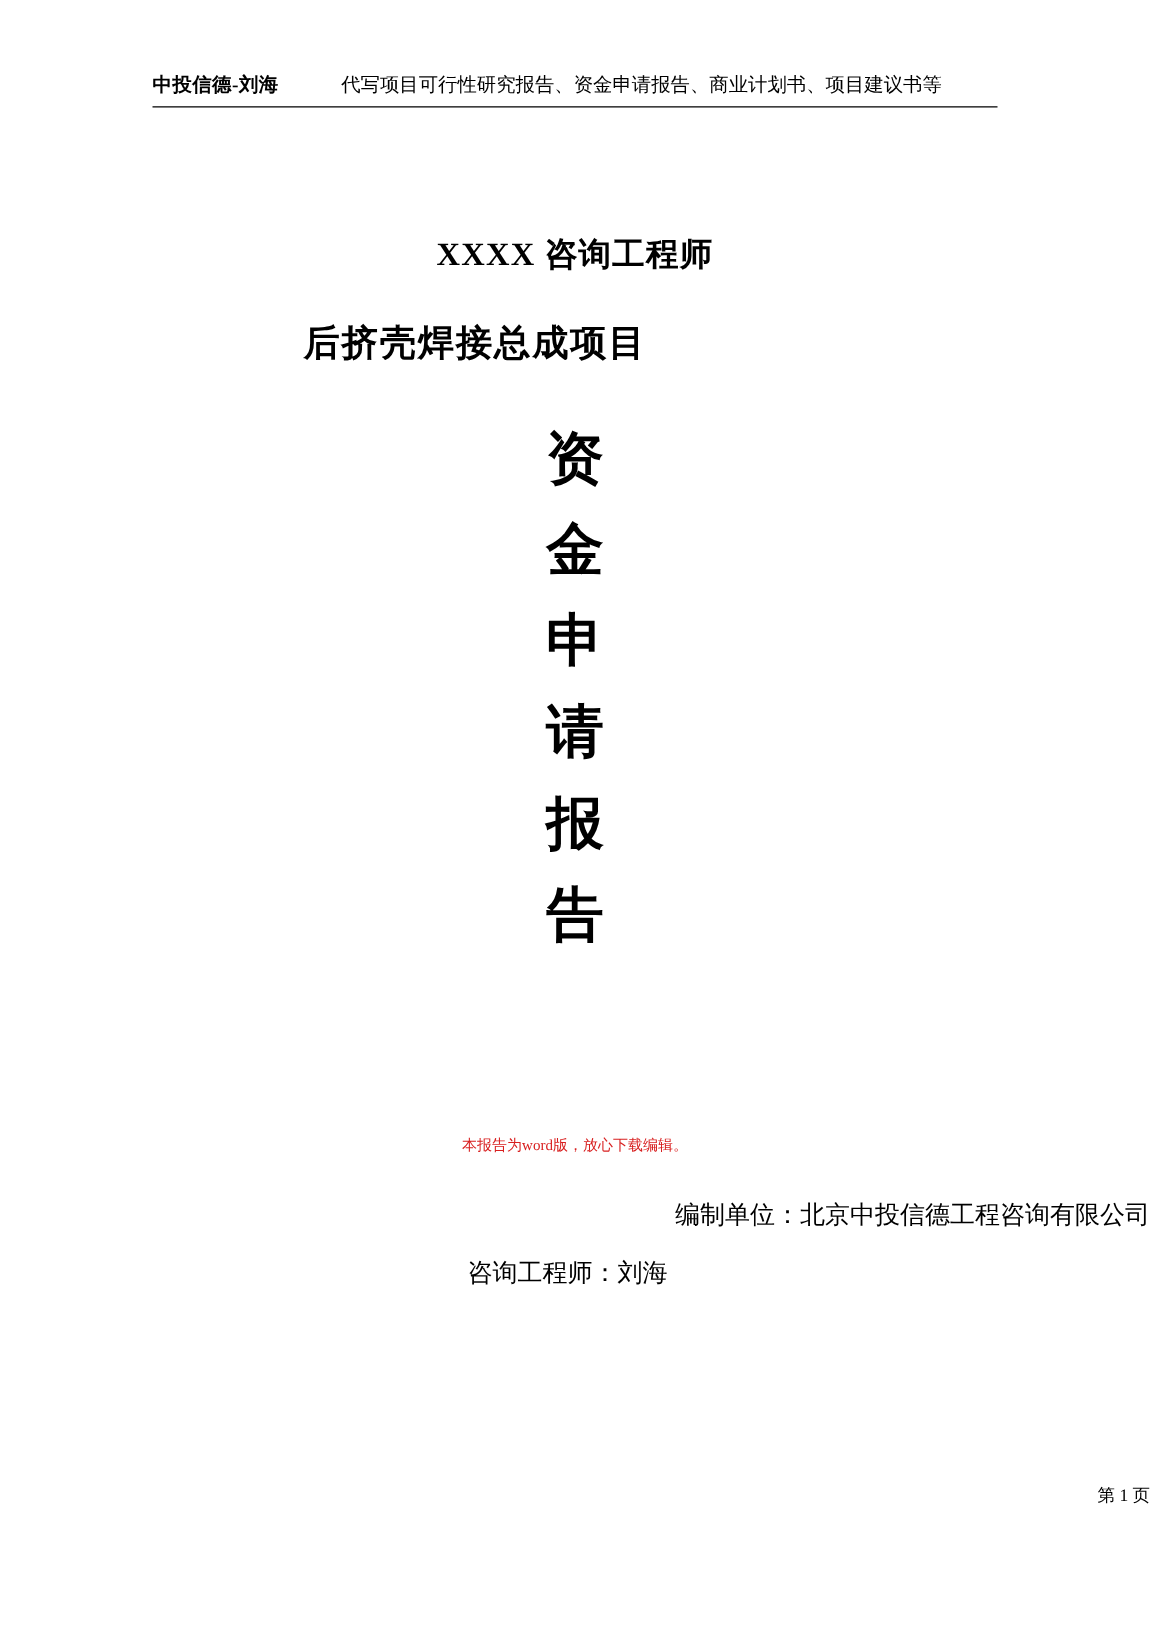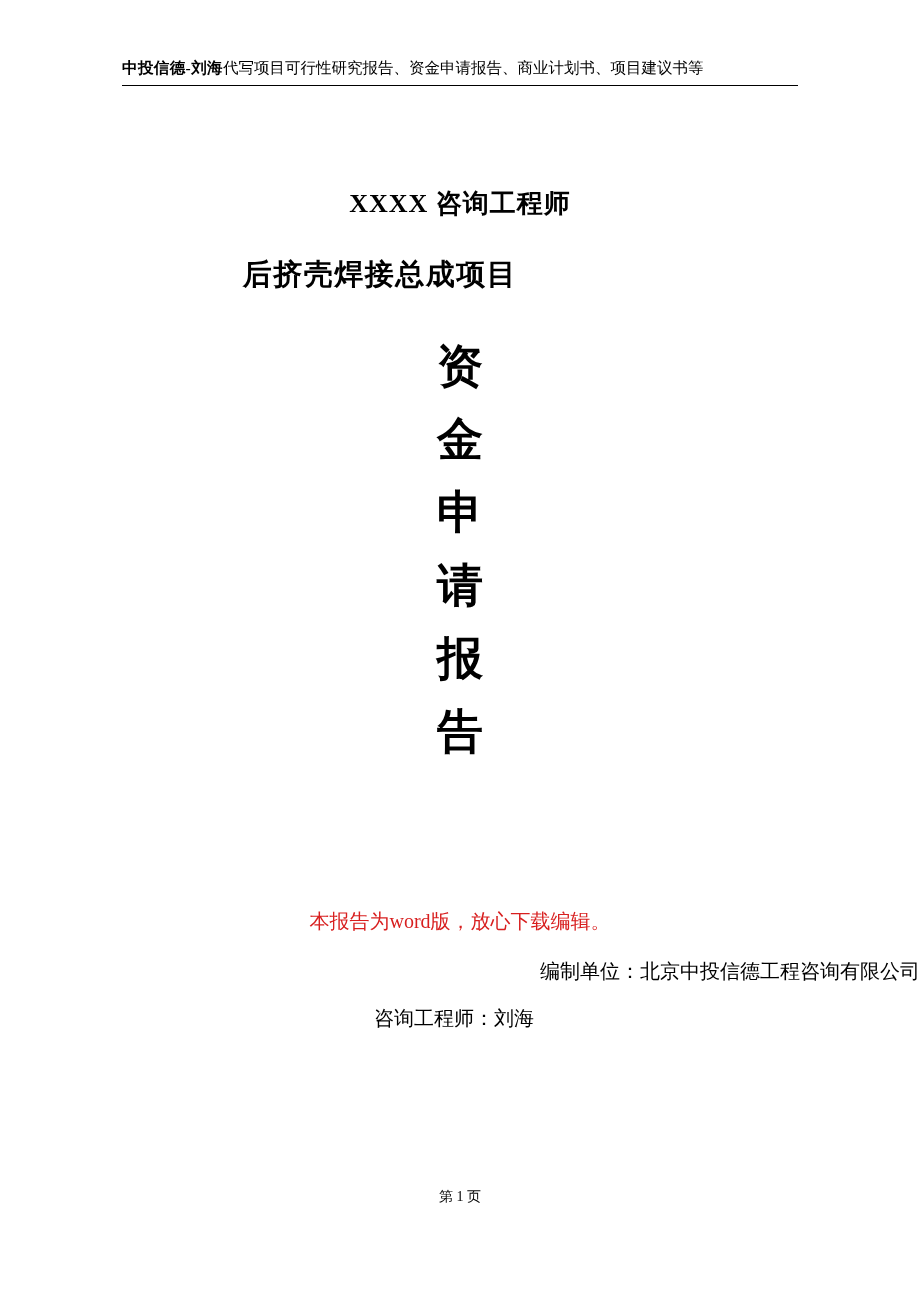--- a/index.html
+++ b/index.html
@@ -41,20 +41,21 @@
     font-family: "Liberation Serif", "DejaVu Serif", serif;
     font-size: 15.5px;
     font-weight: bold;
     letter-spacing: 0.4px;
     white-space: nowrap;
   }
   .header-right {
     font-family: "Liberation Serif", "DejaVu Serif", serif;
     font-size: 15.5px;
     white-space: nowrap;
+    margin-left: 50px;
   }
 
   
   .company-line {
     position: absolute;
     top: 186px;
     left: 0;
     width: 920px;
     text-align: center;
     font-size: 26px;
@@ -91,21 +92,21 @@
     font-family: "Liberation Serif", "DejaVu Serif", serif;
   }
 
   
   .notice {
     position: absolute;
     top: 908px;
     left: 0;
     width: 920px;
     text-align: center;
-    font-size: 20px;
+    font-size: 12px;
     color: #d81f1f;
   }
   .org-line {
     position: absolute;
     top: 958px;
     left: 0;
     width: 920px;
     text-align: right;
     font-size: 20px;
   }
@@ -117,21 +118,21 @@
     text-align: center;
     font-size: 20px;
   }
 
   
   .page-number {
     position: absolute;
     top: 1188px;
     left: 0;
     width: 920px;
-    text-align: center;
+    text-align: right;
     font-size: 14px;
   }
 </style>
 </head>
 <body>
 
 <div class="page">
 
   <div class="header">
     <div class="header-left">中投信德-刘海</div>

